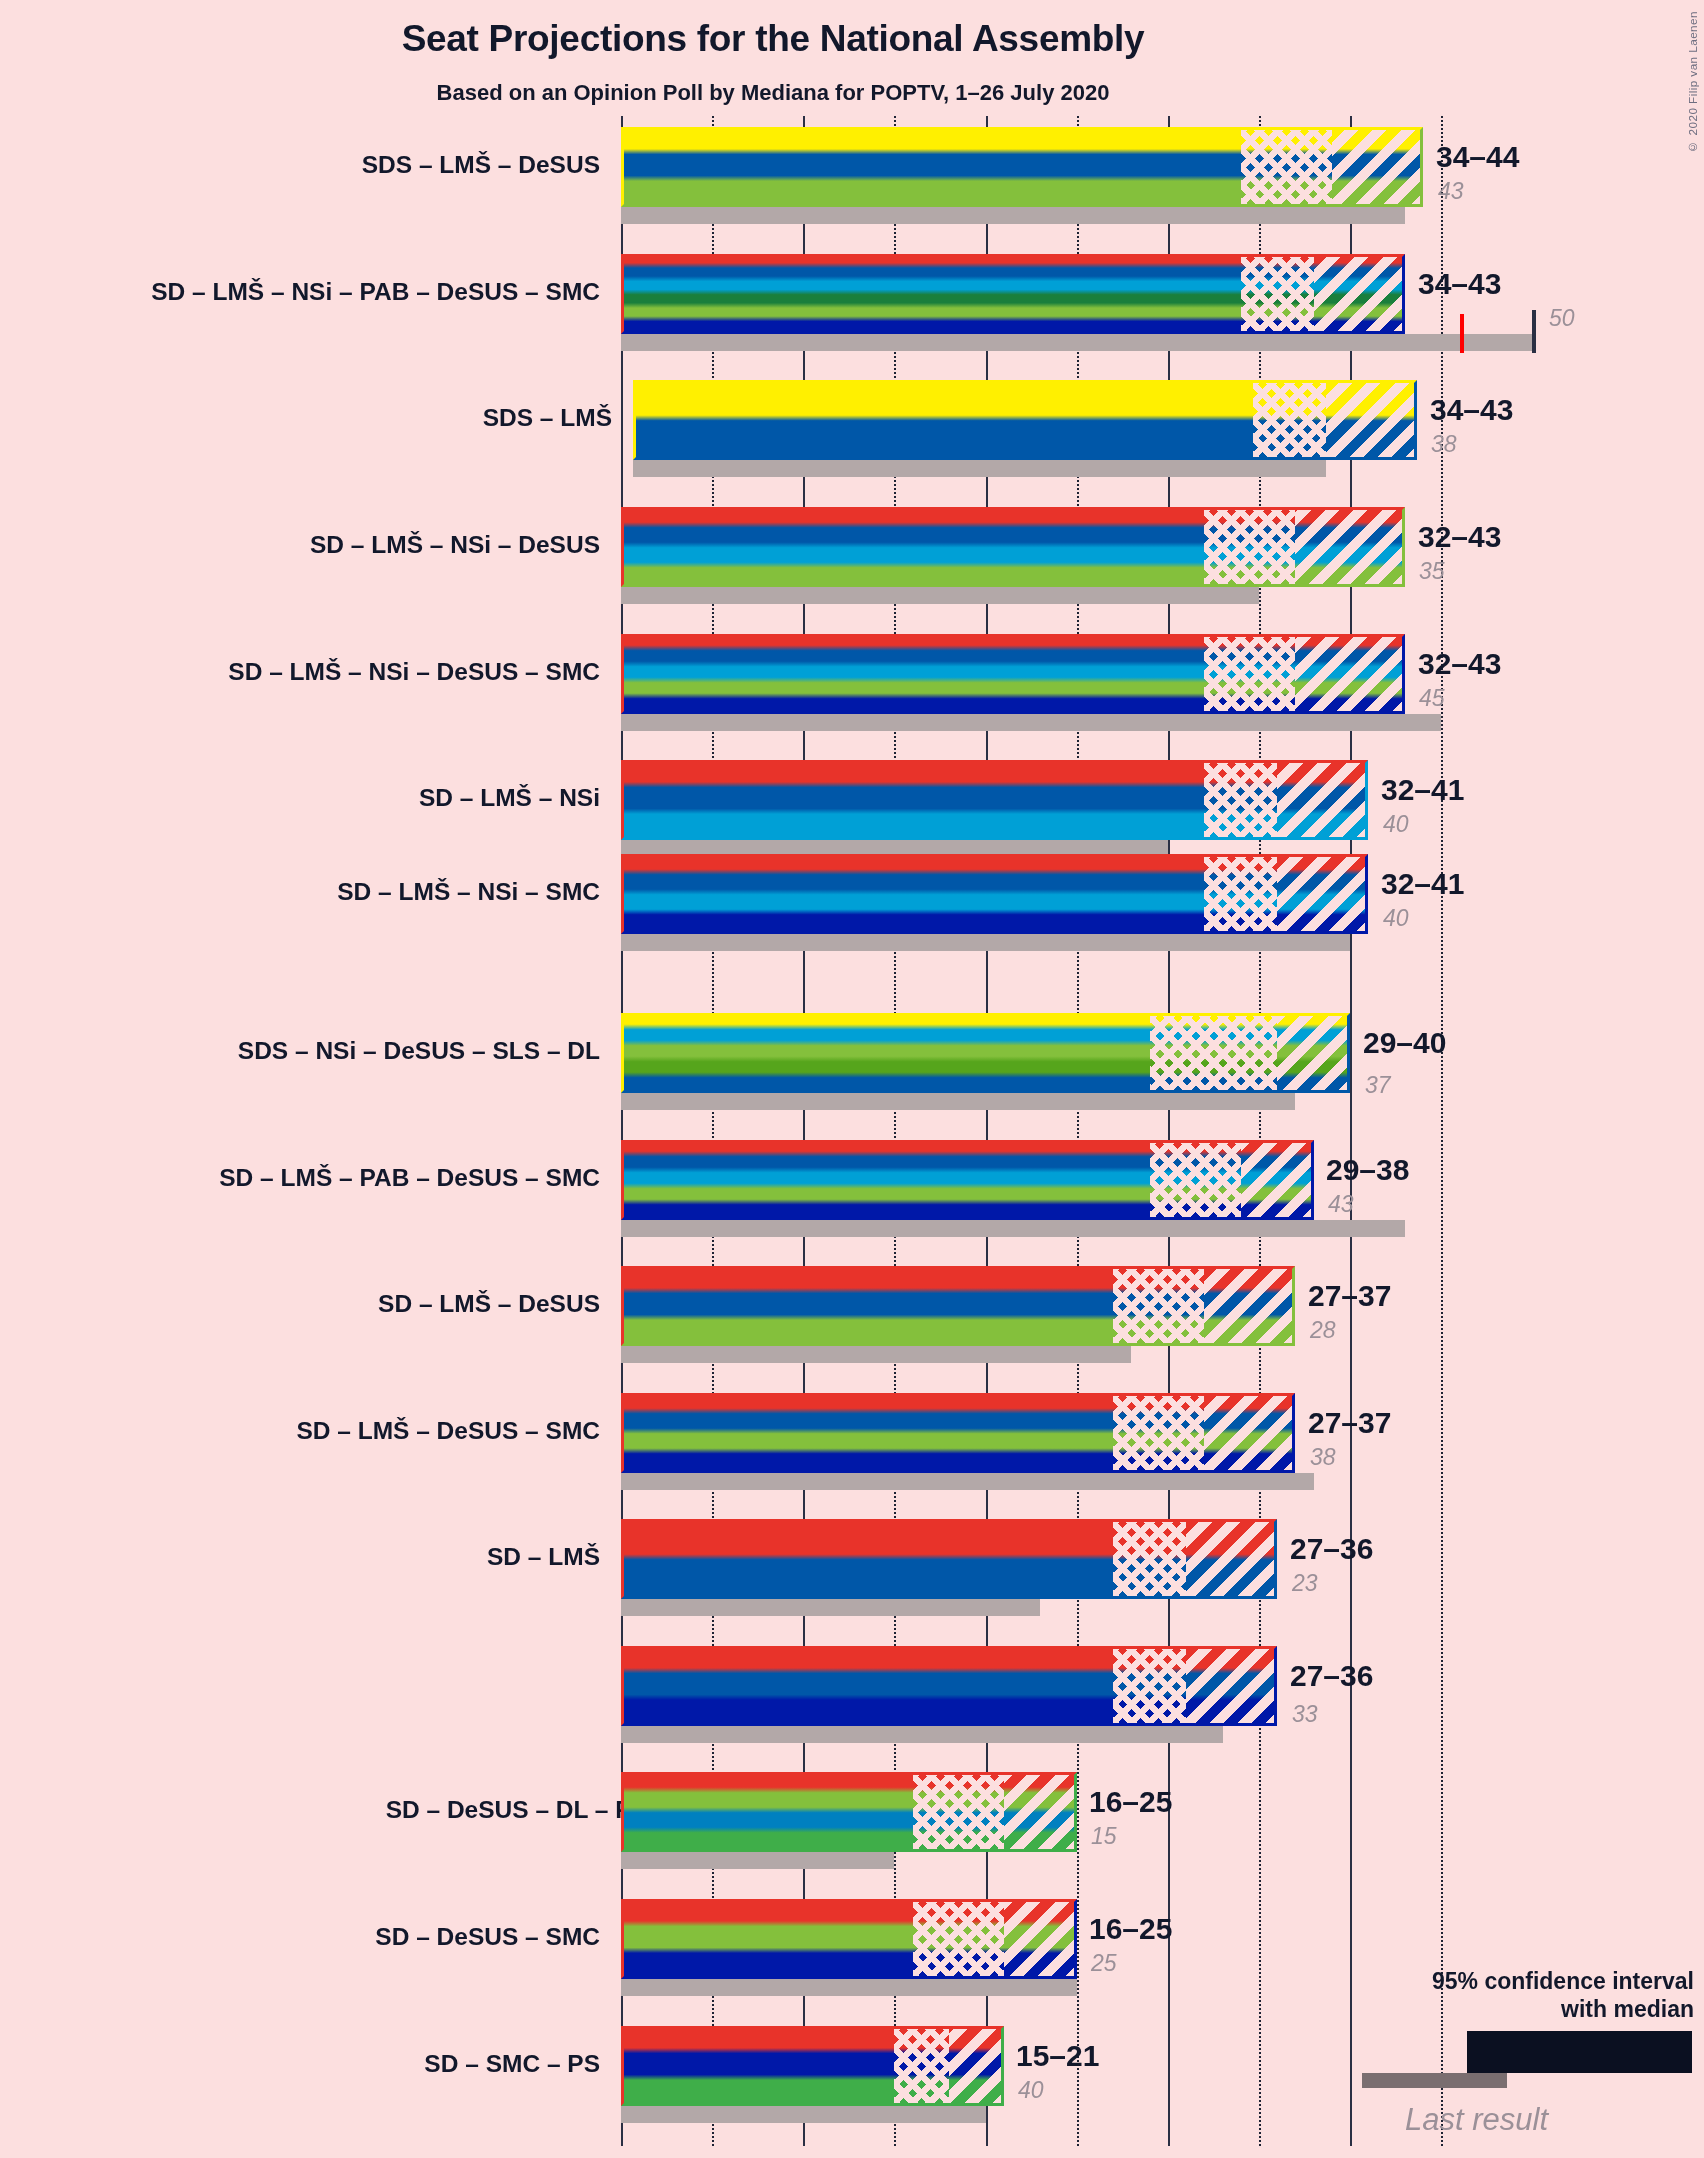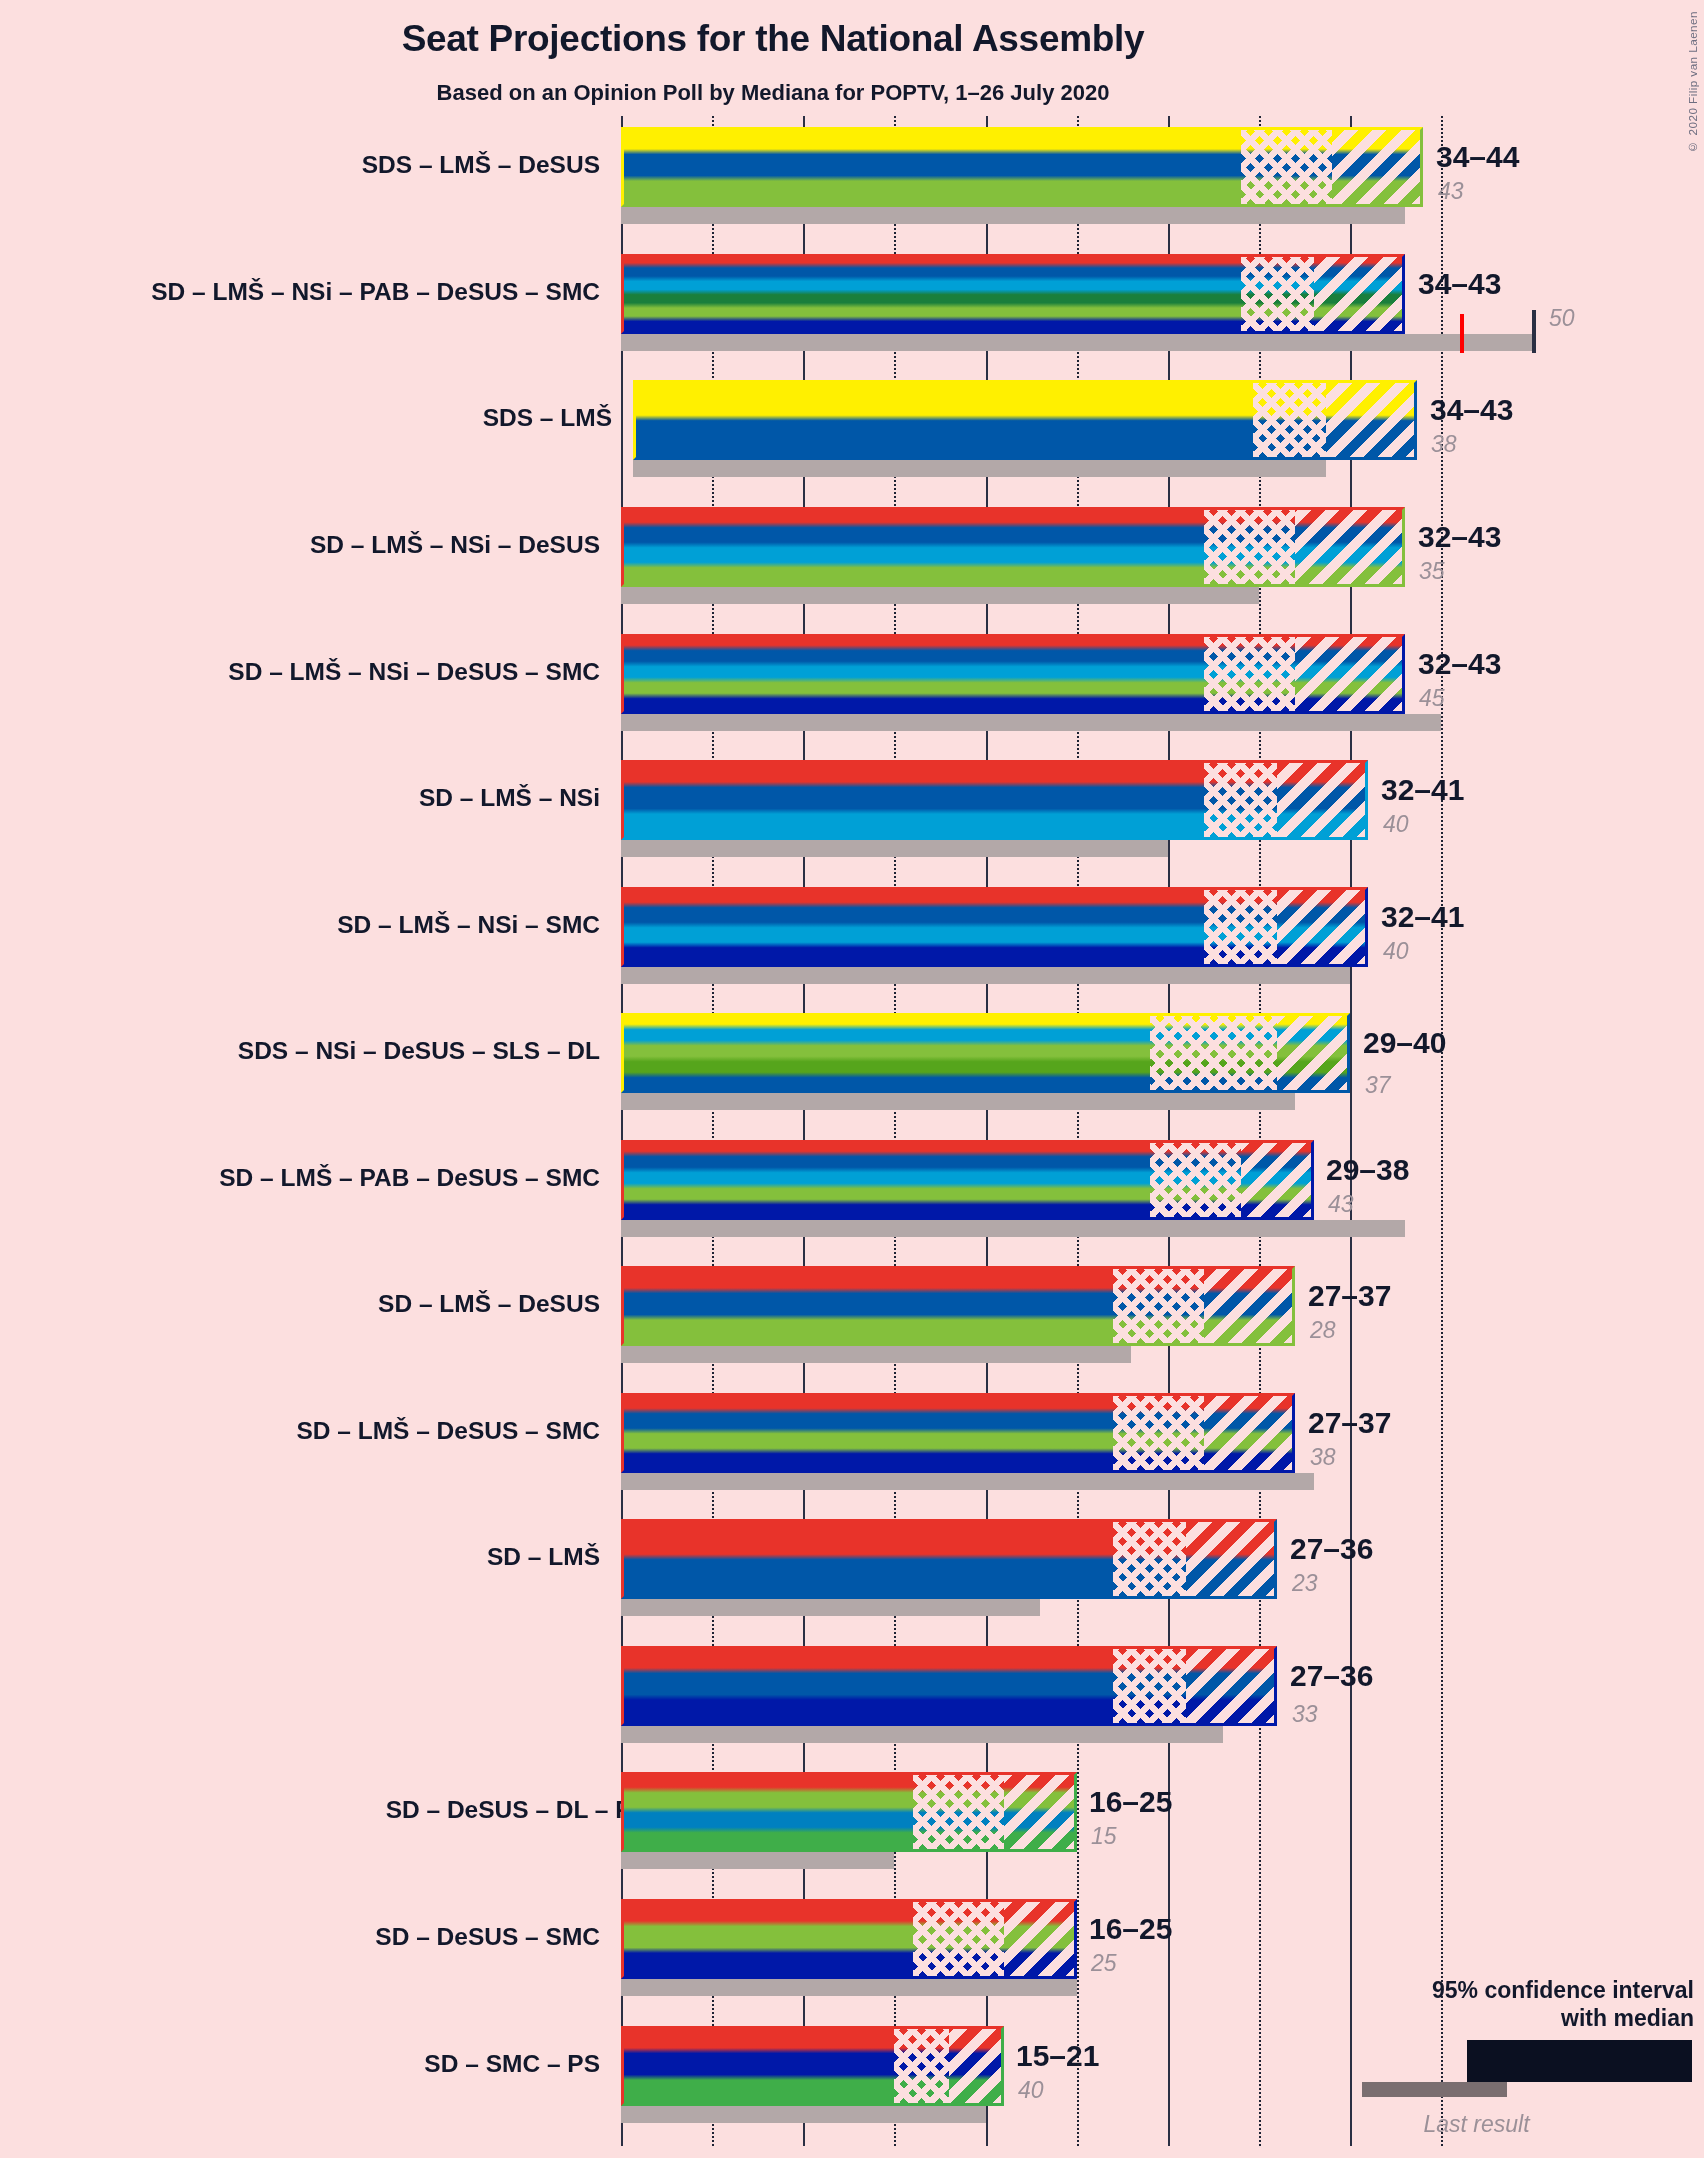--- a/index.html
+++ b/index.html
@@ -127,21 +127,21 @@
   }
   #legend .lbar .p1{flex:0 0 94px;background:#0B1021;}
   #legend .lbar .p2{flex:0 0 69px;}
   #legend .lbar .p3{flex:1;}
   #legend .lgray{
     position:absolute;left:50px;top:42px;
     width:145px;height:14.5px;background:#7A6E70;
   }
   #legend .llast{
     margin-top:3.6px;
-    font-size:23px;font-style:italic;color:#9B9098;
+    font-size:31px;font-style:italic;color:#9B9098;
     text-align:center;padding-right:53px;
   }
 </style>
 </head>
 <body>
 
 <div id="chart-title">Seat Projections for the National Assembly</div>
 <div id="chart-subtitle">Based on an Opinion Poll by Mediana for POPTV, 1–26 July 2020</div>
 <div id="copyright">© 2020 Filip van Laenen</div>
 
@@ -244,21 +244,21 @@
           <div class="bar" style="width: 747px;">
             <div class="seg solid-seg" style="left: 0px; width: 583px; background: linear-gradient(rgb(232, 51, 42) 0.9%, rgb(232, 51, 42) 27.33%, rgb(0, 87, 168) 34.23%, rgb(0, 87, 168) 60.67%, rgb(0, 160, 214) 67.57%, rgb(0, 160, 214) 94%);"></div>
             <div class="seg cross-seg" style="left: 583px; width: 73px; background-image: repeating-linear-gradient(45deg, rgb(252, 223, 223) 0px, rgb(252, 223, 223) 6.4px, transparent 6.4px, transparent 12.7px), repeating-linear-gradient(-45deg, rgb(252, 223, 223) 0px, rgb(252, 223, 223) 6.4px, transparent 6.4px, transparent 12.7px), linear-gradient(rgb(232, 51, 42) 0.9%, rgb(232, 51, 42) 27.33%, rgb(0, 87, 168) 34.23%, rgb(0, 87, 168) 60.67%, rgb(0, 160, 214) 67.57%, rgb(0, 160, 214) 94%);"></div>
             <div class="seg diag-seg" style="left: 656px; width: 91px; background-image: repeating-linear-gradient(-45deg, rgb(252, 223, 223) 0px, rgb(252, 223, 223) 10px, transparent 10px, transparent 20px), linear-gradient(rgb(232, 51, 42) 0.9%, rgb(232, 51, 42) 27.33%, rgb(0, 87, 168) 34.23%, rgb(0, 87, 168) 60.67%, rgb(0, 160, 214) 67.57%, rgb(0, 160, 214) 94%);"></div>
             <div class="outline" style="width: 747px; border-color: rgb(232, 51, 42) rgb(0, 160, 214) rgb(0, 160, 214) rgb(232, 51, 42);"></div>
           </div>
         </div>
         <div class="value" style="left: 1381px; top: 12.7px;">32–41</div>
         <div class="prev" style="top: 51px; left: 1383px;">40</div>
       </div>
-      <div class="row" style="top: 887px; height: 97px;">
+      <div class="row" style="top: 854px; height: 97px;">
         <div class="row-label" style="top: 23.6px;">SD – LMŠ – NSi – SMC</div>
         <div class="barwrap" style="width: 820px; height: 97px;">
           <div class="lastresult" style="top: 80px; width: 729px; background: rgb(179, 168, 168);"></div>
           <div style="position: absolute; left: 0px; top: 58px; height: 22px; width: 729px; background: rgb(179, 168, 168); opacity: 0.95;"></div>
           <div class="bar" style="width: 747px;">
             <div class="seg solid-seg" style="left: 0px; width: 583px; background: linear-gradient(rgb(232, 51, 42) 0.9%, rgb(232, 51, 42) 19%, rgb(0, 87, 168) 25.9%, rgb(0, 87, 168) 44%, rgb(0, 160, 214) 50.9%, rgb(0, 160, 214) 69%, rgb(0, 24, 168) 75.9%, rgb(0, 24, 168) 94%);"></div>
             <div class="seg cross-seg" style="left: 583px; width: 73px; background-image: repeating-linear-gradient(45deg, rgb(252, 223, 223) 0px, rgb(252, 223, 223) 6.4px, transparent 6.4px, transparent 12.7px), repeating-linear-gradient(-45deg, rgb(252, 223, 223) 0px, rgb(252, 223, 223) 6.4px, transparent 6.4px, transparent 12.7px), linear-gradient(rgb(232, 51, 42) 0.9%, rgb(232, 51, 42) 19%, rgb(0, 87, 168) 25.9%, rgb(0, 87, 168) 44%, rgb(0, 160, 214) 50.9%, rgb(0, 160, 214) 69%, rgb(0, 24, 168) 75.9%, rgb(0, 24, 168) 94%);"></div>
             <div class="seg diag-seg" style="left: 656px; width: 91px; background-image: repeating-linear-gradient(-45deg, rgb(252, 223, 223) 0px, rgb(252, 223, 223) 10px, transparent 10px, transparent 20px), linear-gradient(rgb(232, 51, 42) 0.9%, rgb(232, 51, 42) 19%, rgb(0, 87, 168) 25.9%, rgb(0, 87, 168) 44%, rgb(0, 160, 214) 50.9%, rgb(0, 160, 214) 69%, rgb(0, 24, 168) 75.9%, rgb(0, 24, 168) 94%);"></div>
             <div class="outline" style="width: 747px; border-color: rgb(232, 51, 42) rgb(0, 24, 168) rgb(0, 24, 168) rgb(232, 51, 42);"></div>
           </div>

